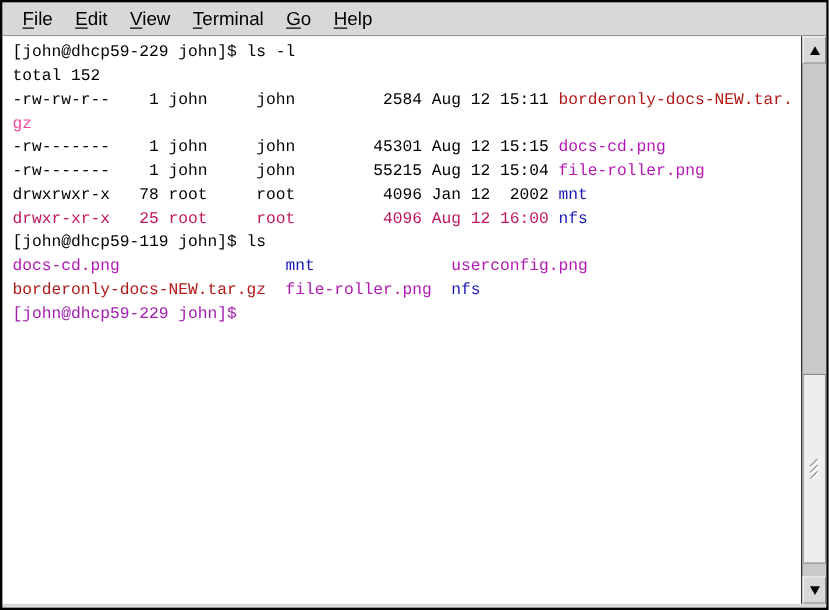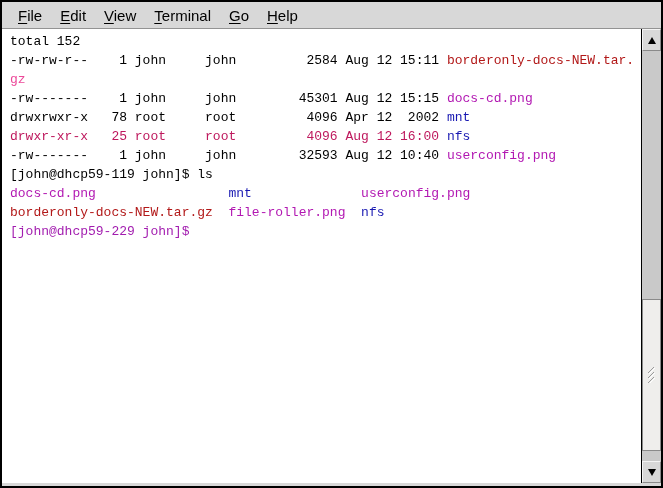--- a/index.html
+++ b/index.html
@@ -58,27 +58,28 @@
     <div class="menu-item"><span class="mn">F</span><span>ile</span></div>
     <div class="menu-item"><span class="mn">E</span><span>dit</span></div>
     <div class="menu-item"><span class="mn">V</span><span>iew</span></div>
     <div class="menu-item"><span class="mn">T</span><span>erminal</span></div>
     <div class="menu-item"><span class="mn">G</span><span>o</span></div>
     <div class="menu-item"><span class="mn">H</span><span>elp</span></div>
   </div>
 
   <div class="content">
     <div class="term-wrap">
+        <div class="tline"><span style="color: rgb(0, 0, 0);">[john@dhcp59-229 john]$ ls -l</span></div>
         <div class="tline"><span style="color: rgb(0, 0, 0);">total 152</span></div>
         <div class="tline"><span style="color: rgb(0, 0, 0);">-rw-rw-r--    1 john     john         2584 Aug 12 15:11 </span><span style="color: rgb(178, 24, 24);">borderonly-docs-NEW.tar.</span></div>
         <div class="tline"><span style="color: #ec4899;">gz</span></div>
         <div class="tline"><span style="color: #000000;">-rw-------    1 john     john        45301 Aug 12 15:15 </span><span style="color: rgb(178, 24, 178);">docs-cd.png</span></div>
-        <div class="tline"><span style="color: rgb(0, 0, 0);">drwxrwxr-x   78 root     root         4096 Apr 12  2002 </span><span style="color: rgb(24, 24, 178);">mnt</span></div>
+        <div class="tline"><span style="color: rgb(0, 0, 0);">-rw-------    1 john     john        55215 Aug 12 15:04 </span><span style="color: rgb(178, 24, 178);">file-roller.png</span></div>
+        <div class="tline"><span style="color: rgb(0, 0, 0);">drwxrwxr-x   78 root     root         4096 Jan 12  2002 </span><span style="color: rgb(24, 24, 178);">mnt</span></div>
         <div class="tline"><span style="color: #be185d;">drwxr-xr-x   25 root     root         4096 Aug 12 16:00 </span><span style="color: rgb(24, 24, 178);">nfs</span></div>
-        <div class="tline"><span style="color: rgb(0, 0, 0);">-rw-------    1 john     john        32593 Aug 12 10:40 </span><span style="color: rgb(178, 24, 178);">userconfig.png</span></div>
         <div class="tline"><span style="color: rgb(0, 0, 0);">[john@dhcp59-119 john]$ ls</span></div>
         <div class="tline"><span style="color: rgb(178, 24, 178);">docs-cd.png</span><span style="color: rgb(0, 0, 0);">                 </span><span style="color: rgb(24, 24, 178);">mnt</span><span style="color: rgb(0, 0, 0);">              </span><span style="color: rgb(178, 24, 178);">userconfig.png</span></div>
         <div class="tline"><span style="color: rgb(178, 24, 24);">borderonly-docs-NEW.tar.gz</span><span style="color: rgb(0, 0, 0);">  </span><span style="color: rgb(178, 24, 178);">file-roller.png</span><span style="color: rgb(0, 0, 0);">  </span><span style="color: rgb(24, 24, 178);">nfs</span></div>
         <div class="tline"><span style="color: #a21caf;">[john@dhcp59-229 john]$ </span></div>
       </div>
 
     <div class="scrollbar">
       <div class="sb-btn">
         <div class="arrow-up"></div>
       </div>

